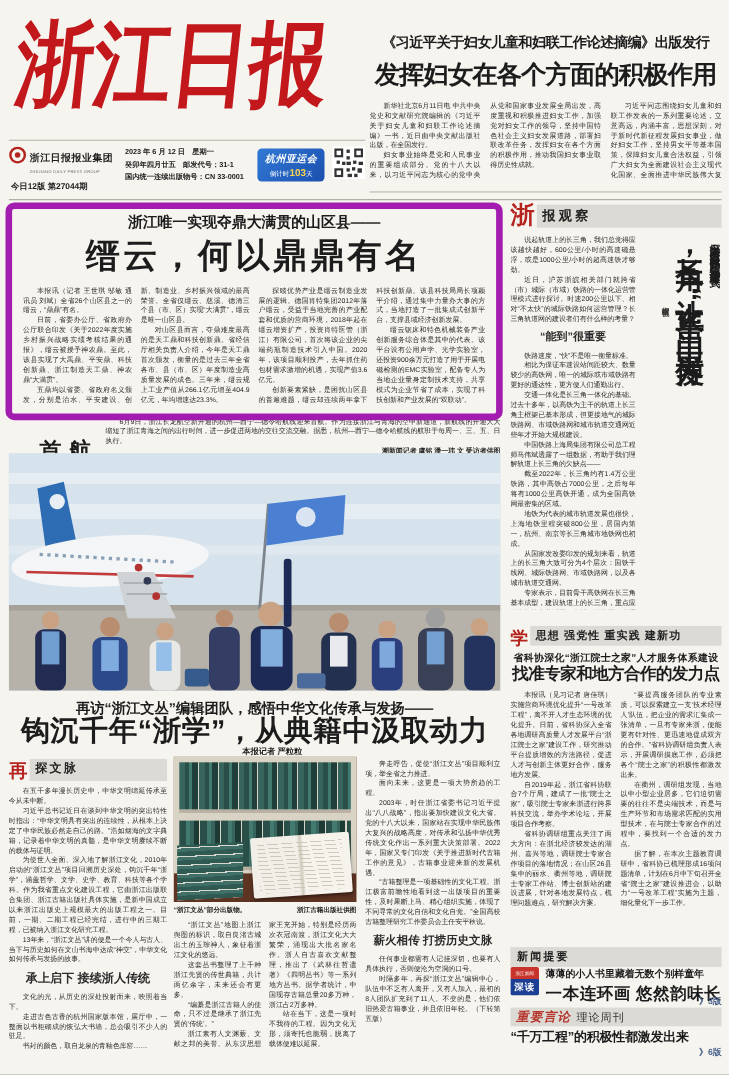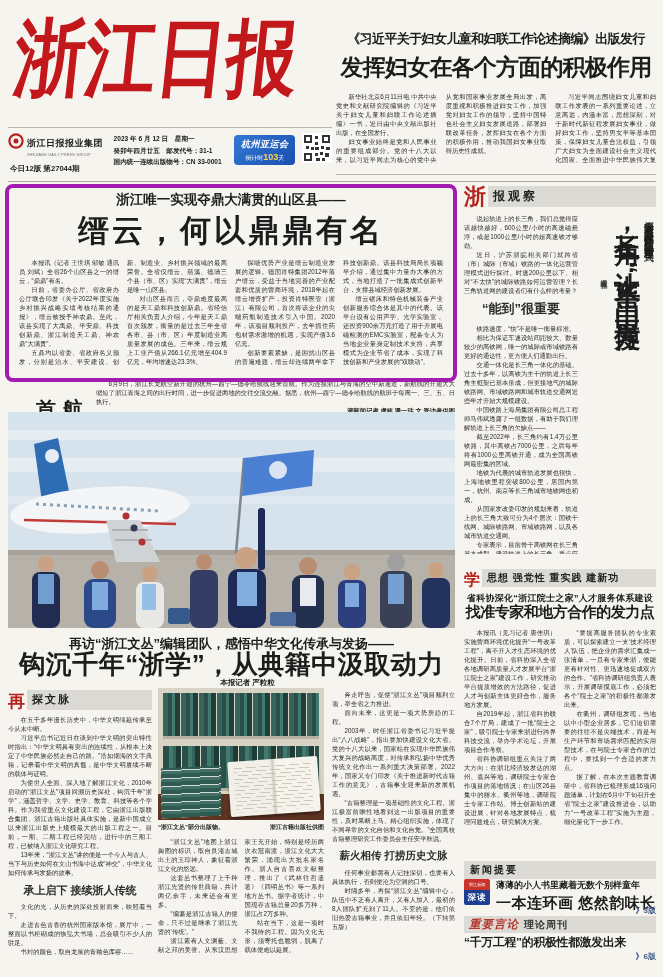--- a/index.html
+++ b/index.html
@@ -25,33 +25,33 @@
   .asiad-l2{font-size:6px;margin-top:1px;}
   .asiad-num{color:#ffd54d;font-weight:bold;font-size:9px;}
   
   .tr{left:336px;top:30px;width:320px;}
   .tr-kicker{font-size:13px;font-weight:bold;text-align:center;letter-spacing:-.6px;white-space:nowrap;}
   .tr-head{font-size:23px;font-weight:bold;text-align:center;letter-spacing:-.8px;margin-top:4px;white-space:nowrap;}
   .bodytxt{font-size:6.3px;line-height:1.43;text-align:justify;color:#2b2b2b;}
   .bodytxt p{margin:0;text-indent:2em;}
   .tr-cols{margin-top:9px;height:80px;column-count:3;column-gap:9px;overflow:hidden;}
   
-  .featured{left:5px;top:184px;width:452px;height:198px;border:4px solid #a21caf;border-radius:8px;
+  .featured{left:5px;top:184px;width:452px;height:198px;border:6px solid #a21caf;border-radius:8px;
       box-sizing:border-box;padding:3px 10px 0;z-index:6;background:rgba(246,244,239,.0);}
   .f-kicker{font-size:13.5px;font-weight:bold;text-align:center;}
   .f-head{font-size:31px;font-weight:bold;text-align:center;letter-spacing:3px;margin-top:1px;}
   .f-cols{margin-top:6px;height:113px;column-count:4;column-gap:8px;overflow:hidden;}
   
   .obs{left:464px;top:186px;width:192px;height:374px;}
   .sec-hdr{display:flex;align-items:flex-end;gap:2px;}
   .sec-initial{font-size:22px;font-weight:bold;color:#b5231f;font-family:"DejaVu Serif",serif;line-height:.9;}
   .sec-bar{flex:1;background:#dcdad4;padding:2px 5px;font-size:12px;font-weight:bold;letter-spacing:3px;color:#222;}
   .obs-content{position:relative;margin-top:7px;height:340px;}
   .obs-body{position:absolute;left:0;top:0;width:114px;height:340px;overflow:hidden;}
-  .obs-sub{font-size:13px;font-weight:bold;text-align:center;margin:5px 0;}
+  .obs-sub{font-size:10px;font-weight:bold;text-align:center;margin:5px 0;}
   .obs-vert{position:absolute;right:0;top:0;width:74px;height:340px;writing-mode:vertical-rl;overflow:hidden;}
   .v-kicker{font-size:9.5px;font-weight:bold;letter-spacing:1.5px;line-height:1.4;}
   .v-head{font-size:26px;font-weight:bold;letter-spacing:3px;line-height:1.2;margin-left:3px;}
   .v-byline{font-size:7px;color:#333;margin-left:4px;padding-top:60px;}
   
   .ff-label{left:36px;top:396px;font-size:20px;font-weight:bold;letter-spacing:7px;}
   .ff-cap{left:96px;top:379px;width:359px;}
   .ff-credit{text-align:right;text-indent:0!important;font-weight:bold;}
   .ff-photo{left:8px;top:412px;width:447px;height:216px;overflow:hidden;background:#d7e3ec;}
   
@@ -84,21 +84,21 @@
       padding:2px 6px;box-sizing:border-box;letter-spacing:2px;}
   .digest-item{left:464px;top:879px;width:192px;display:flex;gap:6px;}
   .dbadge{width:26px;height:26px;flex:none;display:flex;flex-direction:column;border-radius:2px;overflow:hidden;}
   .dbadge-top{height:11px;background:#c8342c;color:#fff;font-size:4.2px;display:flex;align-items:center;justify-content:center;}
   .dbadge-bot{flex:1;background:#1c3f93;color:#fff;font-size:8.5px;font-weight:bold;display:flex;align-items:center;justify-content:center;letter-spacing:1px;}
   .digest-kicker{font-size:9px;font-weight:bold;}
   .digest-head{font-size:15px;font-weight:bold;margin-top:2px;letter-spacing:.5px;white-space:nowrap;}
   .pageref{width:192px;text-align:right;font-size:8px;font-weight:bold;color:#4a618c;}
   .theory-banner{left:464px;top:916px;width:192px;background:#dcdad4;display:flex;align-items:center;gap:5px;padding:1px 5px;box-sizing:border-box;}
   .theory-script{font-family:"DejaVu Serif",serif;font-style:italic;font-weight:bold;color:#b5342c;font-size:11.5px;letter-spacing:1px;}
-  .theory-rest{font-size:10px;font-weight:bold;letter-spacing:1px;color:#333;}
+  .theory-rest{font-size:10px;font-weight:normal;letter-spacing:1px;color:#333;}
   .theory-head{left:464px;top:935px;width:192px;font-size:11.8px;font-weight:bold;letter-spacing:-.2px;white-space:nowrap;}
 </style>
 </head>
 <body>
 
 <div class="page">
 
   <div class="abs mast-title">浙江日报</div>
   <div class="rule" style="left:8px;top:127px;width:324px;"></div>
 

